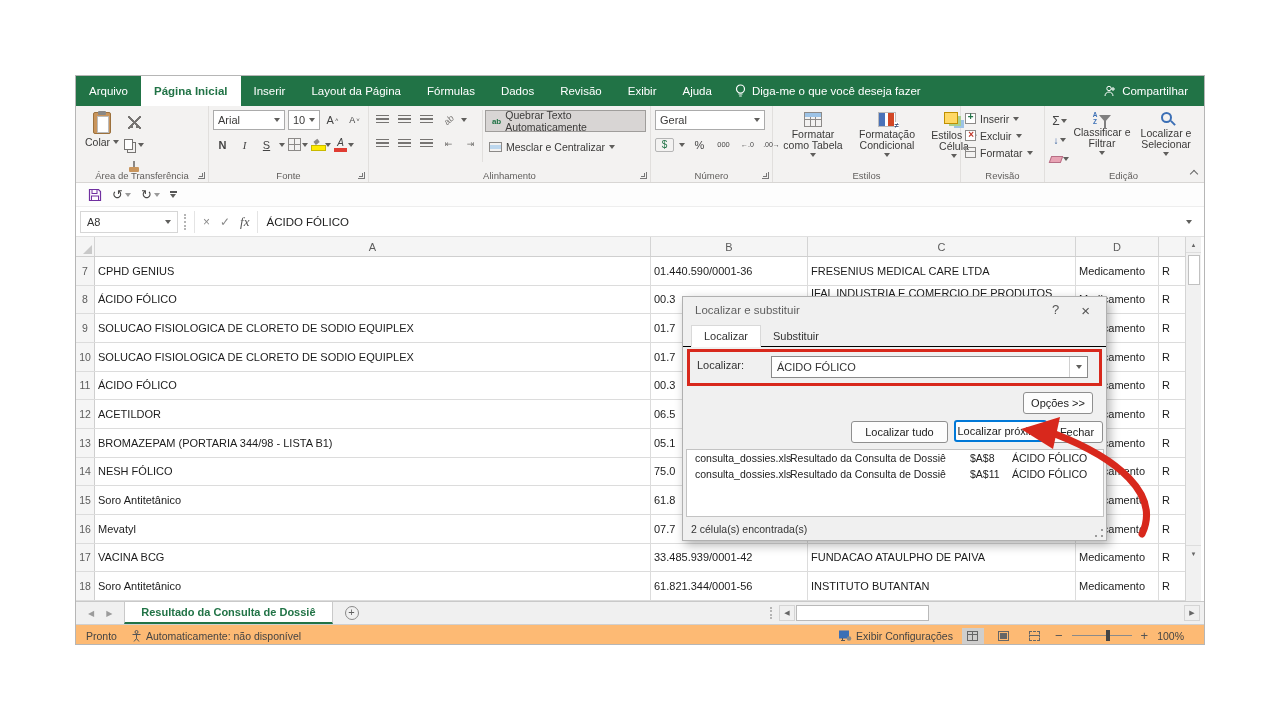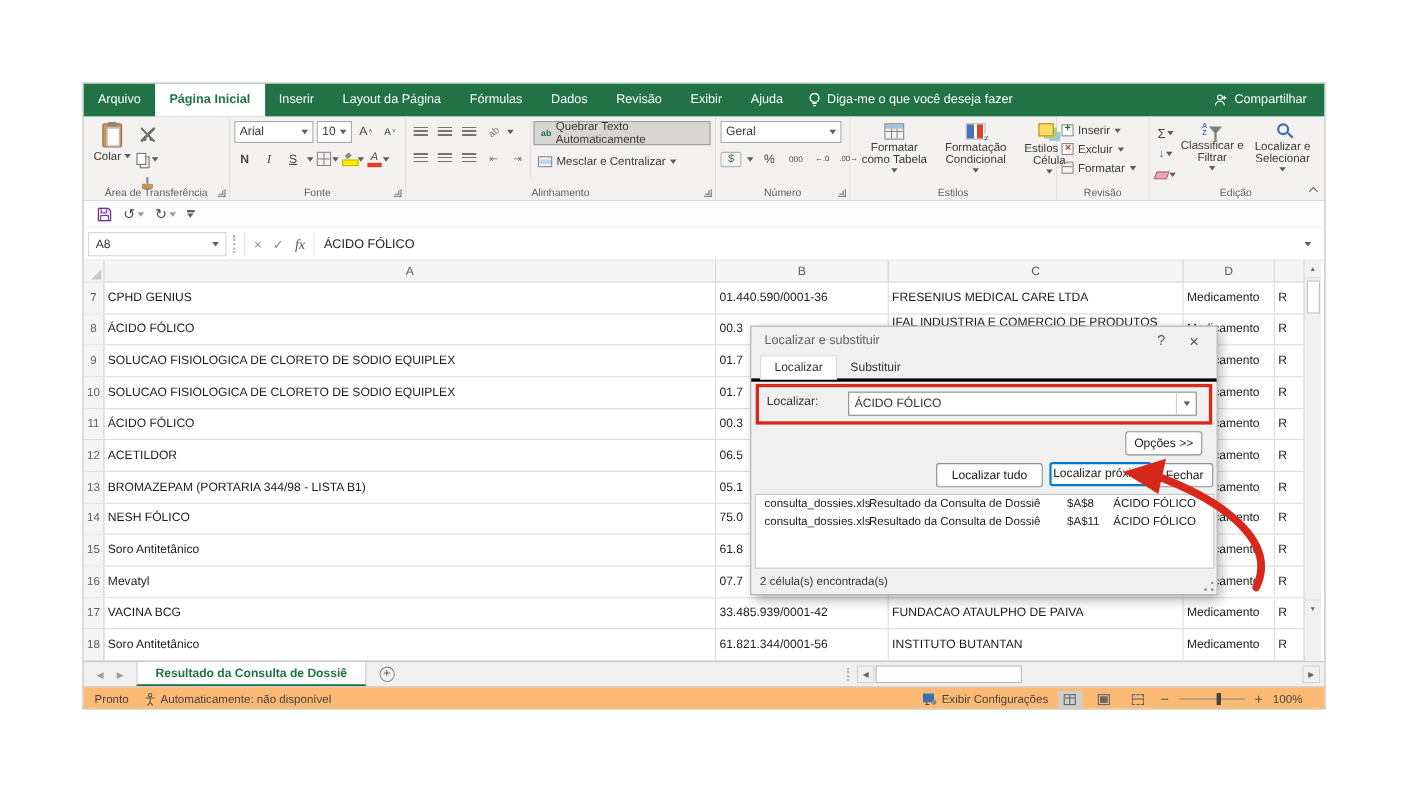--- a/index.html
+++ b/index.html
@@ -80,21 +80,21 @@
   .magnif:after { content:""; position:absolute; left:7px; top:8px; width:6px; height:2px; background:#3b6fb5; transform:rotate(45deg); }
   .eraser { width:12px; height:7px; background:#e8a3b4; border:1px solid #b76e85; transform:skewX(-20deg); }
   .collapse-chev { position:absolute; right:7px; bottom:5px; width:6px; height:6px; border-left:1.5px solid #666; border-top:1.5px solid #666; transform:rotate(45deg); }
 
   
   .qat { position:absolute; left:0; top:107px; width:100%; height:24px; background:#fdfdfd; display:flex; align-items:center; gap:10px; padding-left:12px; font-size:13px; color:#555; border-bottom:1px solid #eee; }
   .qat .undoredo { color:#494847; font-size:13px; display:flex; align-items:center; gap:2px; }
 
   
   .fbar { position:absolute; left:0; top:131px; width:100%; height:30px; background:#fff; display:flex; align-items:center; padding:0 4px; border-bottom:1px solid #e0e0e0; }
-  .namebox { width:126px; height:22px; border:1px solid #d6d6d6; display:flex; align-items:center; justify-content:space-between; padding:0 6px; font-size:11px; color:#333; }
+  .namebox { width:98px; height:22px; border:1px solid #d6d6d6; display:flex; align-items:center; justify-content:space-between; padding:0 6px; font-size:11px; color:#333; }
   .fb-dots { width:4px; height:16px; border-left:2px dotted #b5b5b5; margin:0 6px; }
   .fb-btns { display:flex; align-items:center; gap:10px; padding:0 8px; height:22px; border:1px solid #e4e4e4; border-top:none; border-bottom:none; color:#8a8a8a; font-size:12px; }
   .fx { font-style:italic; font-family:"Liberation Serif",serif; color:#555; font-size:13px; }
   .fvalue { flex:1; height:22px; display:flex; align-items:center; padding-left:8px; font-size:11.5px; color:#222; }
 
   
   .colheads { position:absolute; left:0; top:161px; width:1125px; height:20px; display:flex; background:#f5f5f5; border-bottom:1px solid #cfcfcf; font-size:11px; color:#5c5c5c; }
   .ch { border-right:1px solid #d4d4d4; display:flex; align-items:center; justify-content:center; }
   .corner { position:relative; background:#f5f5f5; }
   .corner:after { content:""; position:absolute; right:2px; bottom:2px; border-left:9px solid transparent; border-bottom:9px solid #c9c9c9; }
@@ -129,21 +129,21 @@
   .vic1 { width:11px; height:10px; border:1px solid #666; background:linear-gradient(#666,#666) 0 33%/100% 1px no-repeat, linear-gradient(#666,#666) 50% 0/1px 100% no-repeat; }
   .vic2 { width:11px; height:10px; border:1px solid #666; background:linear-gradient(#666,#666) 50% 50%/7px 6px no-repeat padding-box content-box; padding:1px; }
   .vic3 { width:11px; height:10px; border:1px solid #666; background:linear-gradient(#666,#666) 0 50%/100% 1px no-repeat; border-style:dashed; }
   .zoomtrack { width:60px; height:1px; background:#8a8a8a; position:relative; }
   .zoomthumb { position:absolute; left:34px; top:-5px; width:4px; height:11px; background:#444; }
 
   
   .dialog { position:absolute; left:606px; top:220px; width:425px; height:245px; background:#f0f0f0; border:1px solid #b0b0b0; box-shadow:3px 4px 10px rgba(0,0,0,.3); font-size:11px; color:#333; z-index:10; }
   .dtitle { height:26px; display:flex; align-items:center; padding:0 12px; color:#5f5f5f; font-size:11.5px; }
   .dctrl { margin-left:auto; display:flex; gap:22px; color:#555; font-size:13px; padding-right:4px; }
-  .dtabs { display:flex; padding-left:8px; border-bottom:3px solid #000000; height:24px; align-items:flex-end; }
+  .dtabs { display:flex; padding-left:8px; border-bottom:1px solid #000000; height:24px; align-items:flex-end; }
   .dtab { padding:4px 12px; }
   .dtab.on { background:#fff; border:1px solid #d9d9d9; border-bottom:1px solid #fff; margin-bottom:-1px; }
   .redbox { position:absolute; left:4px; top:52px; width:415px; height:37px; border:3px solid #d8281c; z-index:3; pointer-events:none; }
   .findrow { position:absolute; left:14px; top:62px; display:flex; align-items:flex-end; }
   .findcombo { position:absolute; left:88px; top:59px; width:317px; height:22px; background:#fff; border:1px solid #8a8a8a; display:flex; align-items:center; }
   .findcombo .val { flex:1; padding-left:5px; }
   .findcombo .dd { width:18px; height:100%; border-left:1px solid #d0d0d0; display:flex; align-items:center; justify-content:center; }
   .dbtn { position:absolute; height:22px; background:#fdfdfd; border:1px solid #8f8f8f; border-radius:3px; display:flex; align-items:center; justify-content:center; font-size:11px; color:#222; }
   .dbtn.default { border:2px solid #0078d7; }
   .results { position:absolute; left:3px; top:152px; width:418px; height:68px; background:#fff; border:1px solid #c3c3c3; font-size:10.5px; }

